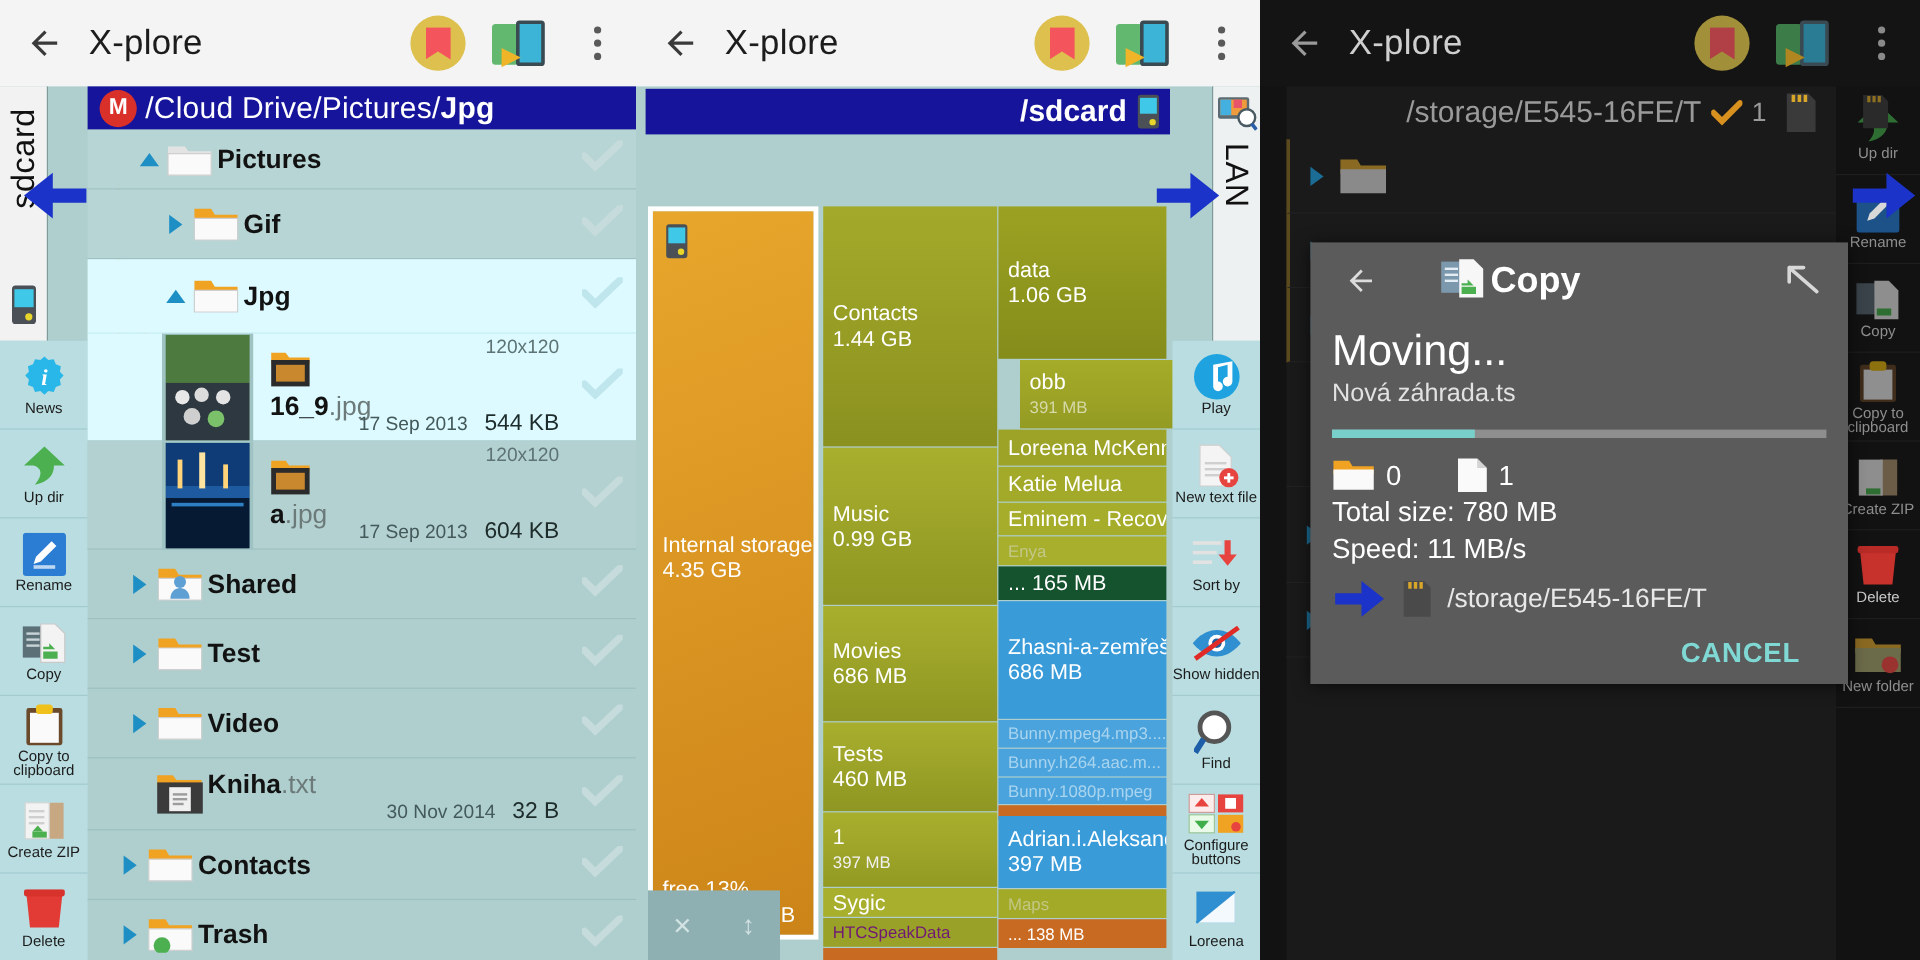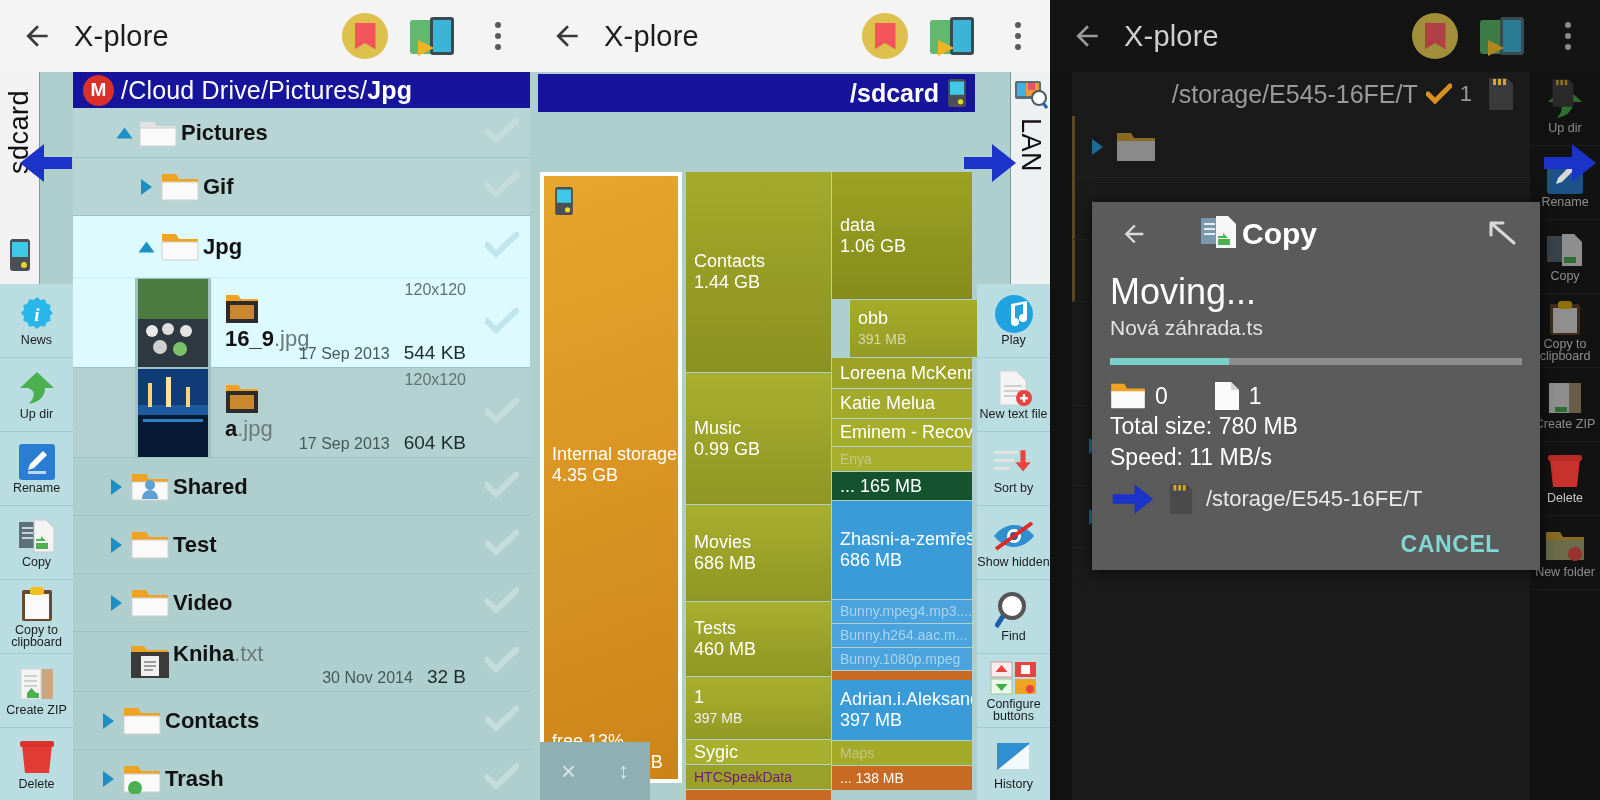--- a/index.html
+++ b/index.html
@@ -695,21 +695,21 @@
         <div class="sb-label"><span>Configure buttons</span></div>
       </div>
       <div class="sb-item">
         <div class="sb-ico">
           <svg width="38" height="34" viewBox="0 0 38 34">
               <rect x="2" y="2" width="32" height="26" fill="#2f8fd0"></rect>
               <path d="M2 28 L34 2 34 28z" fill="#ffffff" opacity=".95"></path>
               <path d="M2 28 L34 2" stroke="#2f8fd0" stroke-width="2"></path>
             </svg>
         </div>
-        <div class="sb-label">History</div>
+        <div class="sb-label">Loreena</div>
       </div>
     </div>
   </div>
 
   <div class="panel p3">
 
     <div class="actionbar dark">
       <div class="ab-back">
         <svg viewBox="0 0 24 24">
             <path d="M20 11H7.8l5.6-5.6L12 4l-8 8 8 8 1.4-1.4L7.8 13H20z" fill="#9a9a9a"></path>

